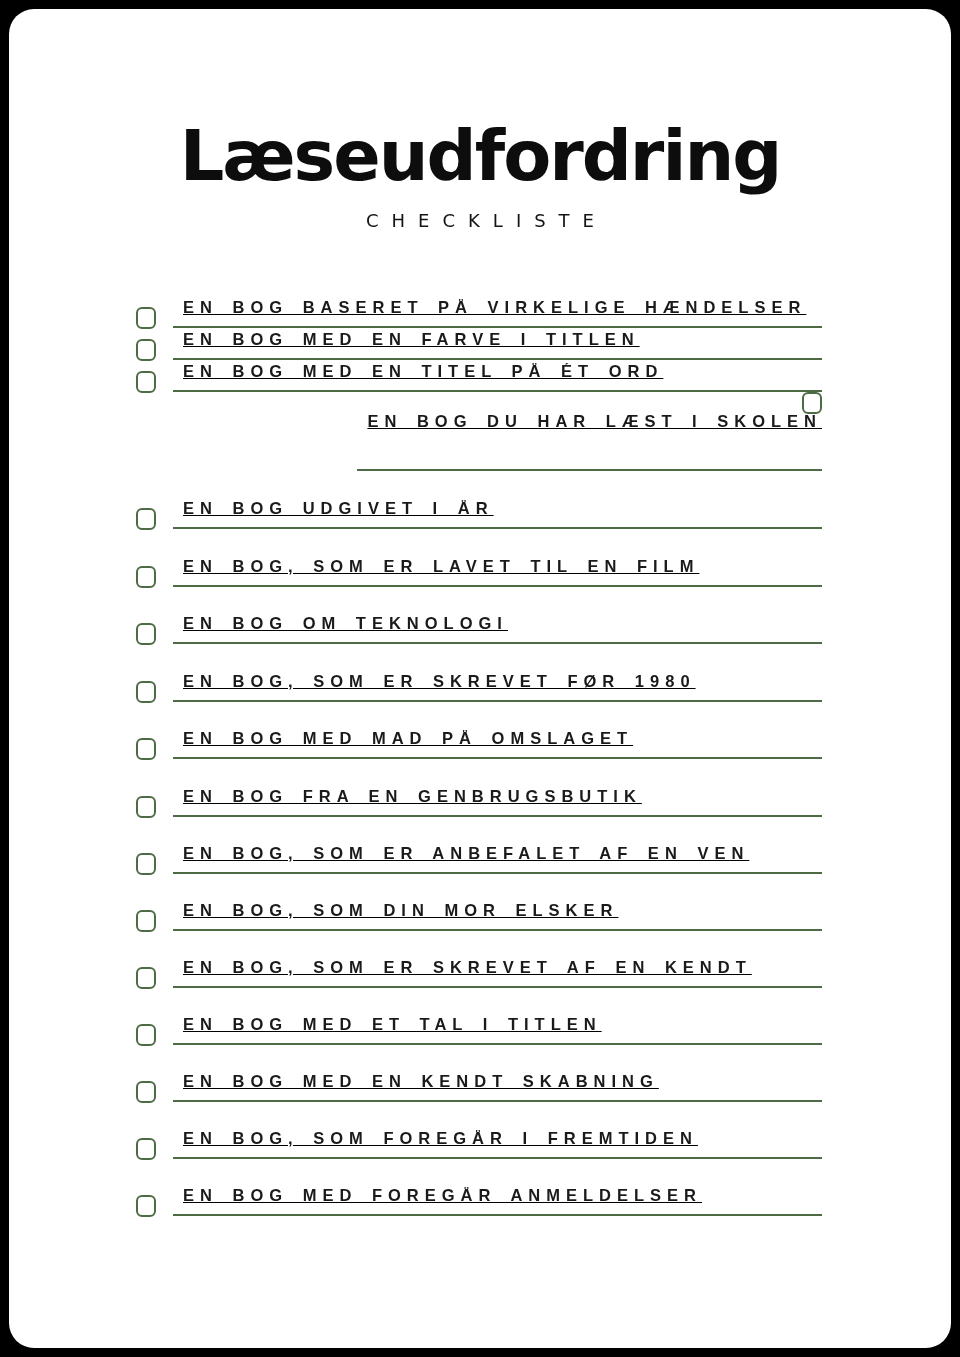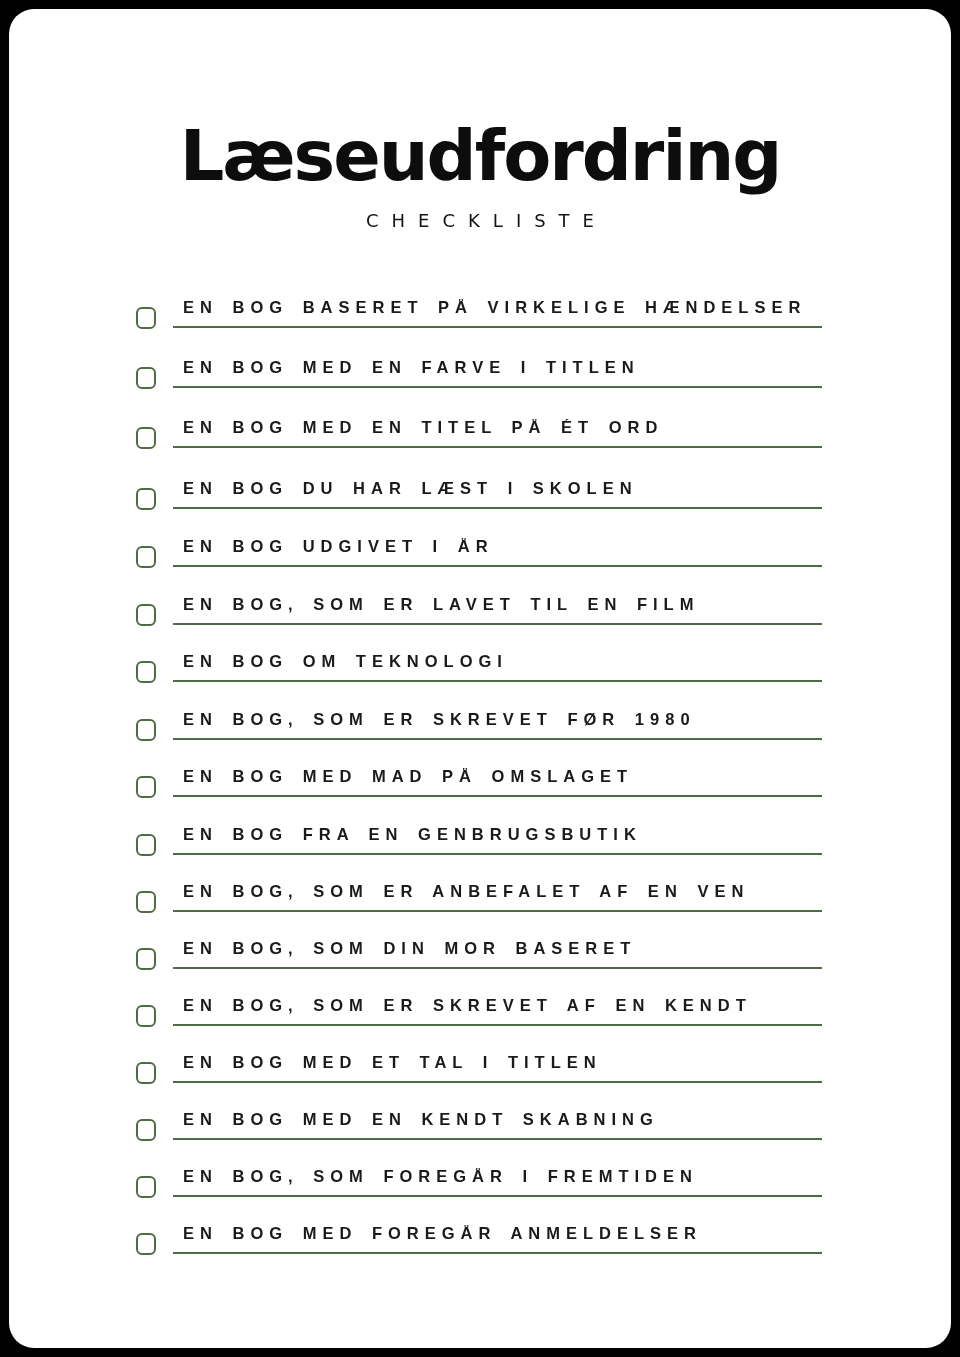--- a/index.html
+++ b/index.html
@@ -51,29 +51,30 @@
     line-height: 1;
     color: #141414;
   }
   .checklist {
     position: absolute;
     left: 127px;
     top: 262px;
     width: 686px;
     display: flex;
     flex-direction: column;
+    text-decoration: underline;
   }
   .row {
     display: flex;
     align-items: flex-end;
     height: 57px;
     box-sizing: border-box;
   }
-  .row:nth-child(2), .row:nth-child(3) { height: 60px; align-items: flex-end; }
-  .row:nth-child(4) { height: 61px; }
+  .row:nth-child(2), .row:nth-child(3) { height: 32px; align-items: flex-end; }
+  .row:nth-child(4) { height: 79px; flex-direction: column; }
   .row:nth-child(5), .row:nth-child(6), .row:nth-child(8), .row:nth-child(10) { height: 58px; }
   .checkbox {
     flex: 0 0 auto;
     width: 16px;
     height: 18px;
     border: 2px solid var(--accent, #4d6b44);
     border-radius: 6px;
     background: #fff;
     margin-bottom: -1px;
     cursor: pointer;
@@ -180,21 +181,21 @@
       <div class="row">
         <span class="checkbox"></span>
         <div class="linewrap">
           <span class="label">EN BOG, SOM ER ANBEFALET AF EN VEN</span>
         </div>
       </div>
 
       <div class="row">
         <span class="checkbox"></span>
         <div class="linewrap">
-          <span class="label">EN BOG, SOM DIN MOR BASERET</span>
+          <span class="label">EN BOG, SOM DIN MOR ELSKER</span>
         </div>
       </div>
 
       <div class="row">
         <span class="checkbox"></span>
         <div class="linewrap">
           <span class="label">EN BOG, SOM ER SKREVET AF EN KENDT</span>
         </div>
       </div>
 

